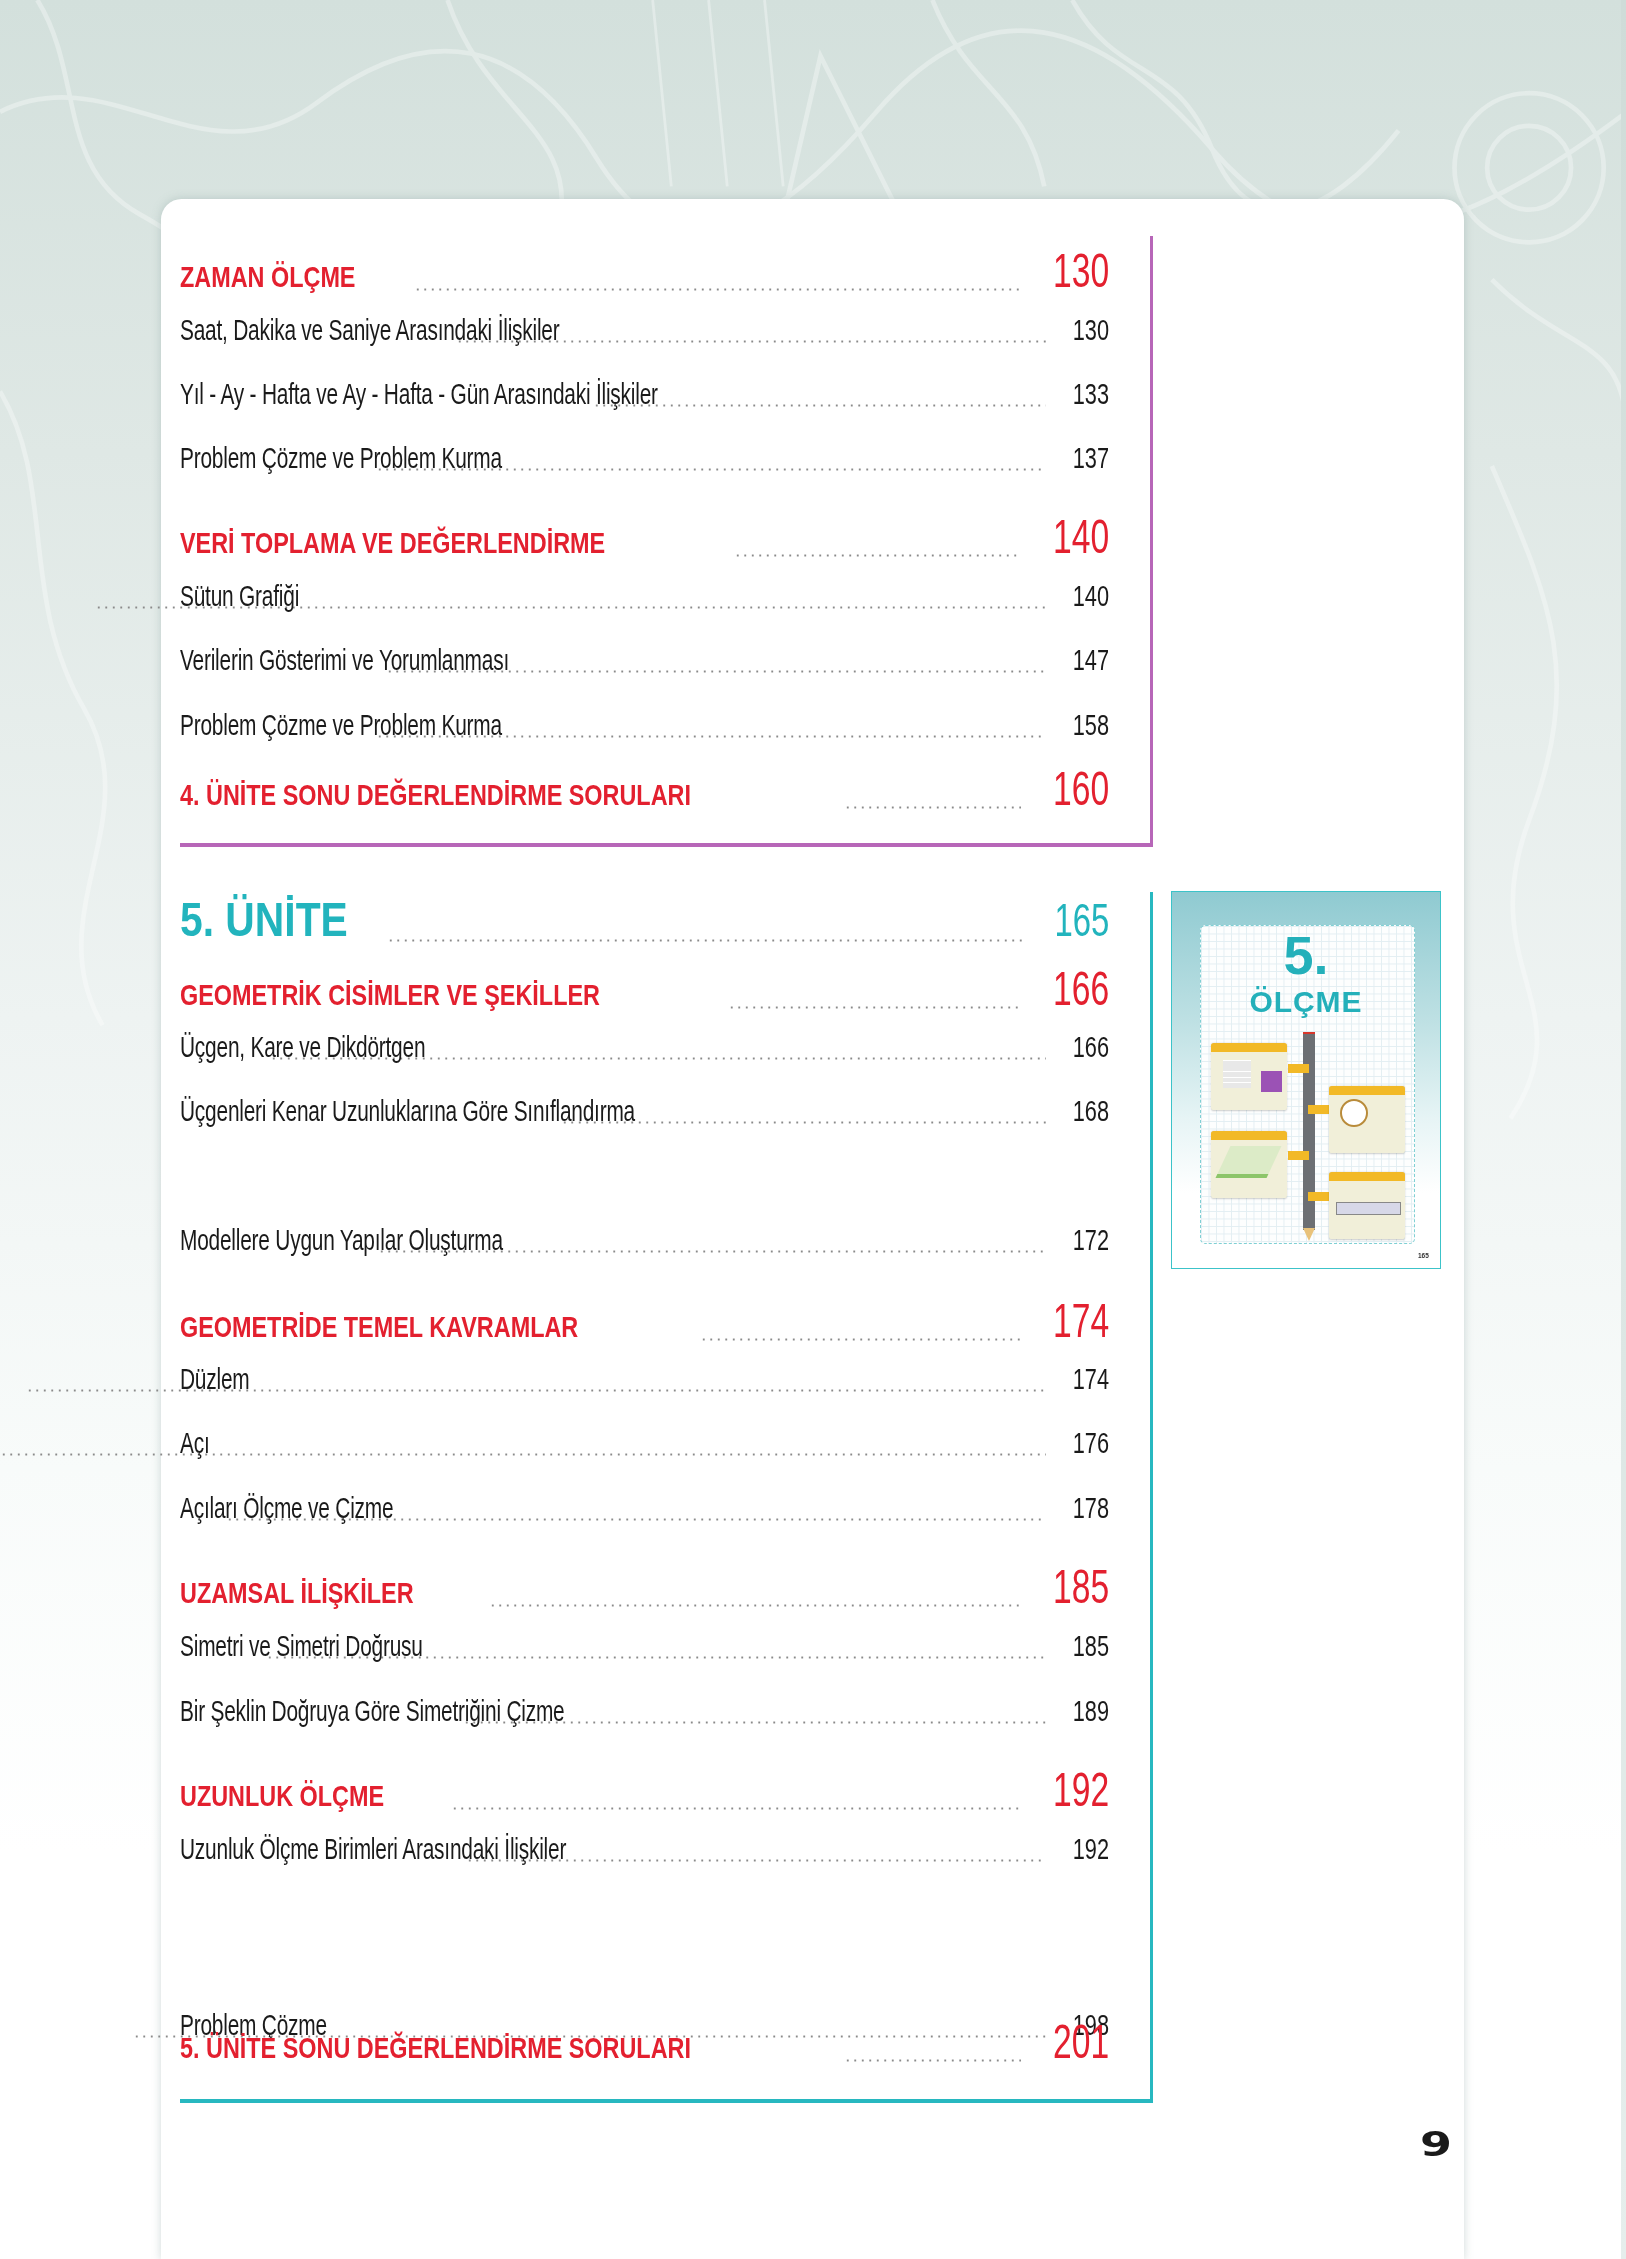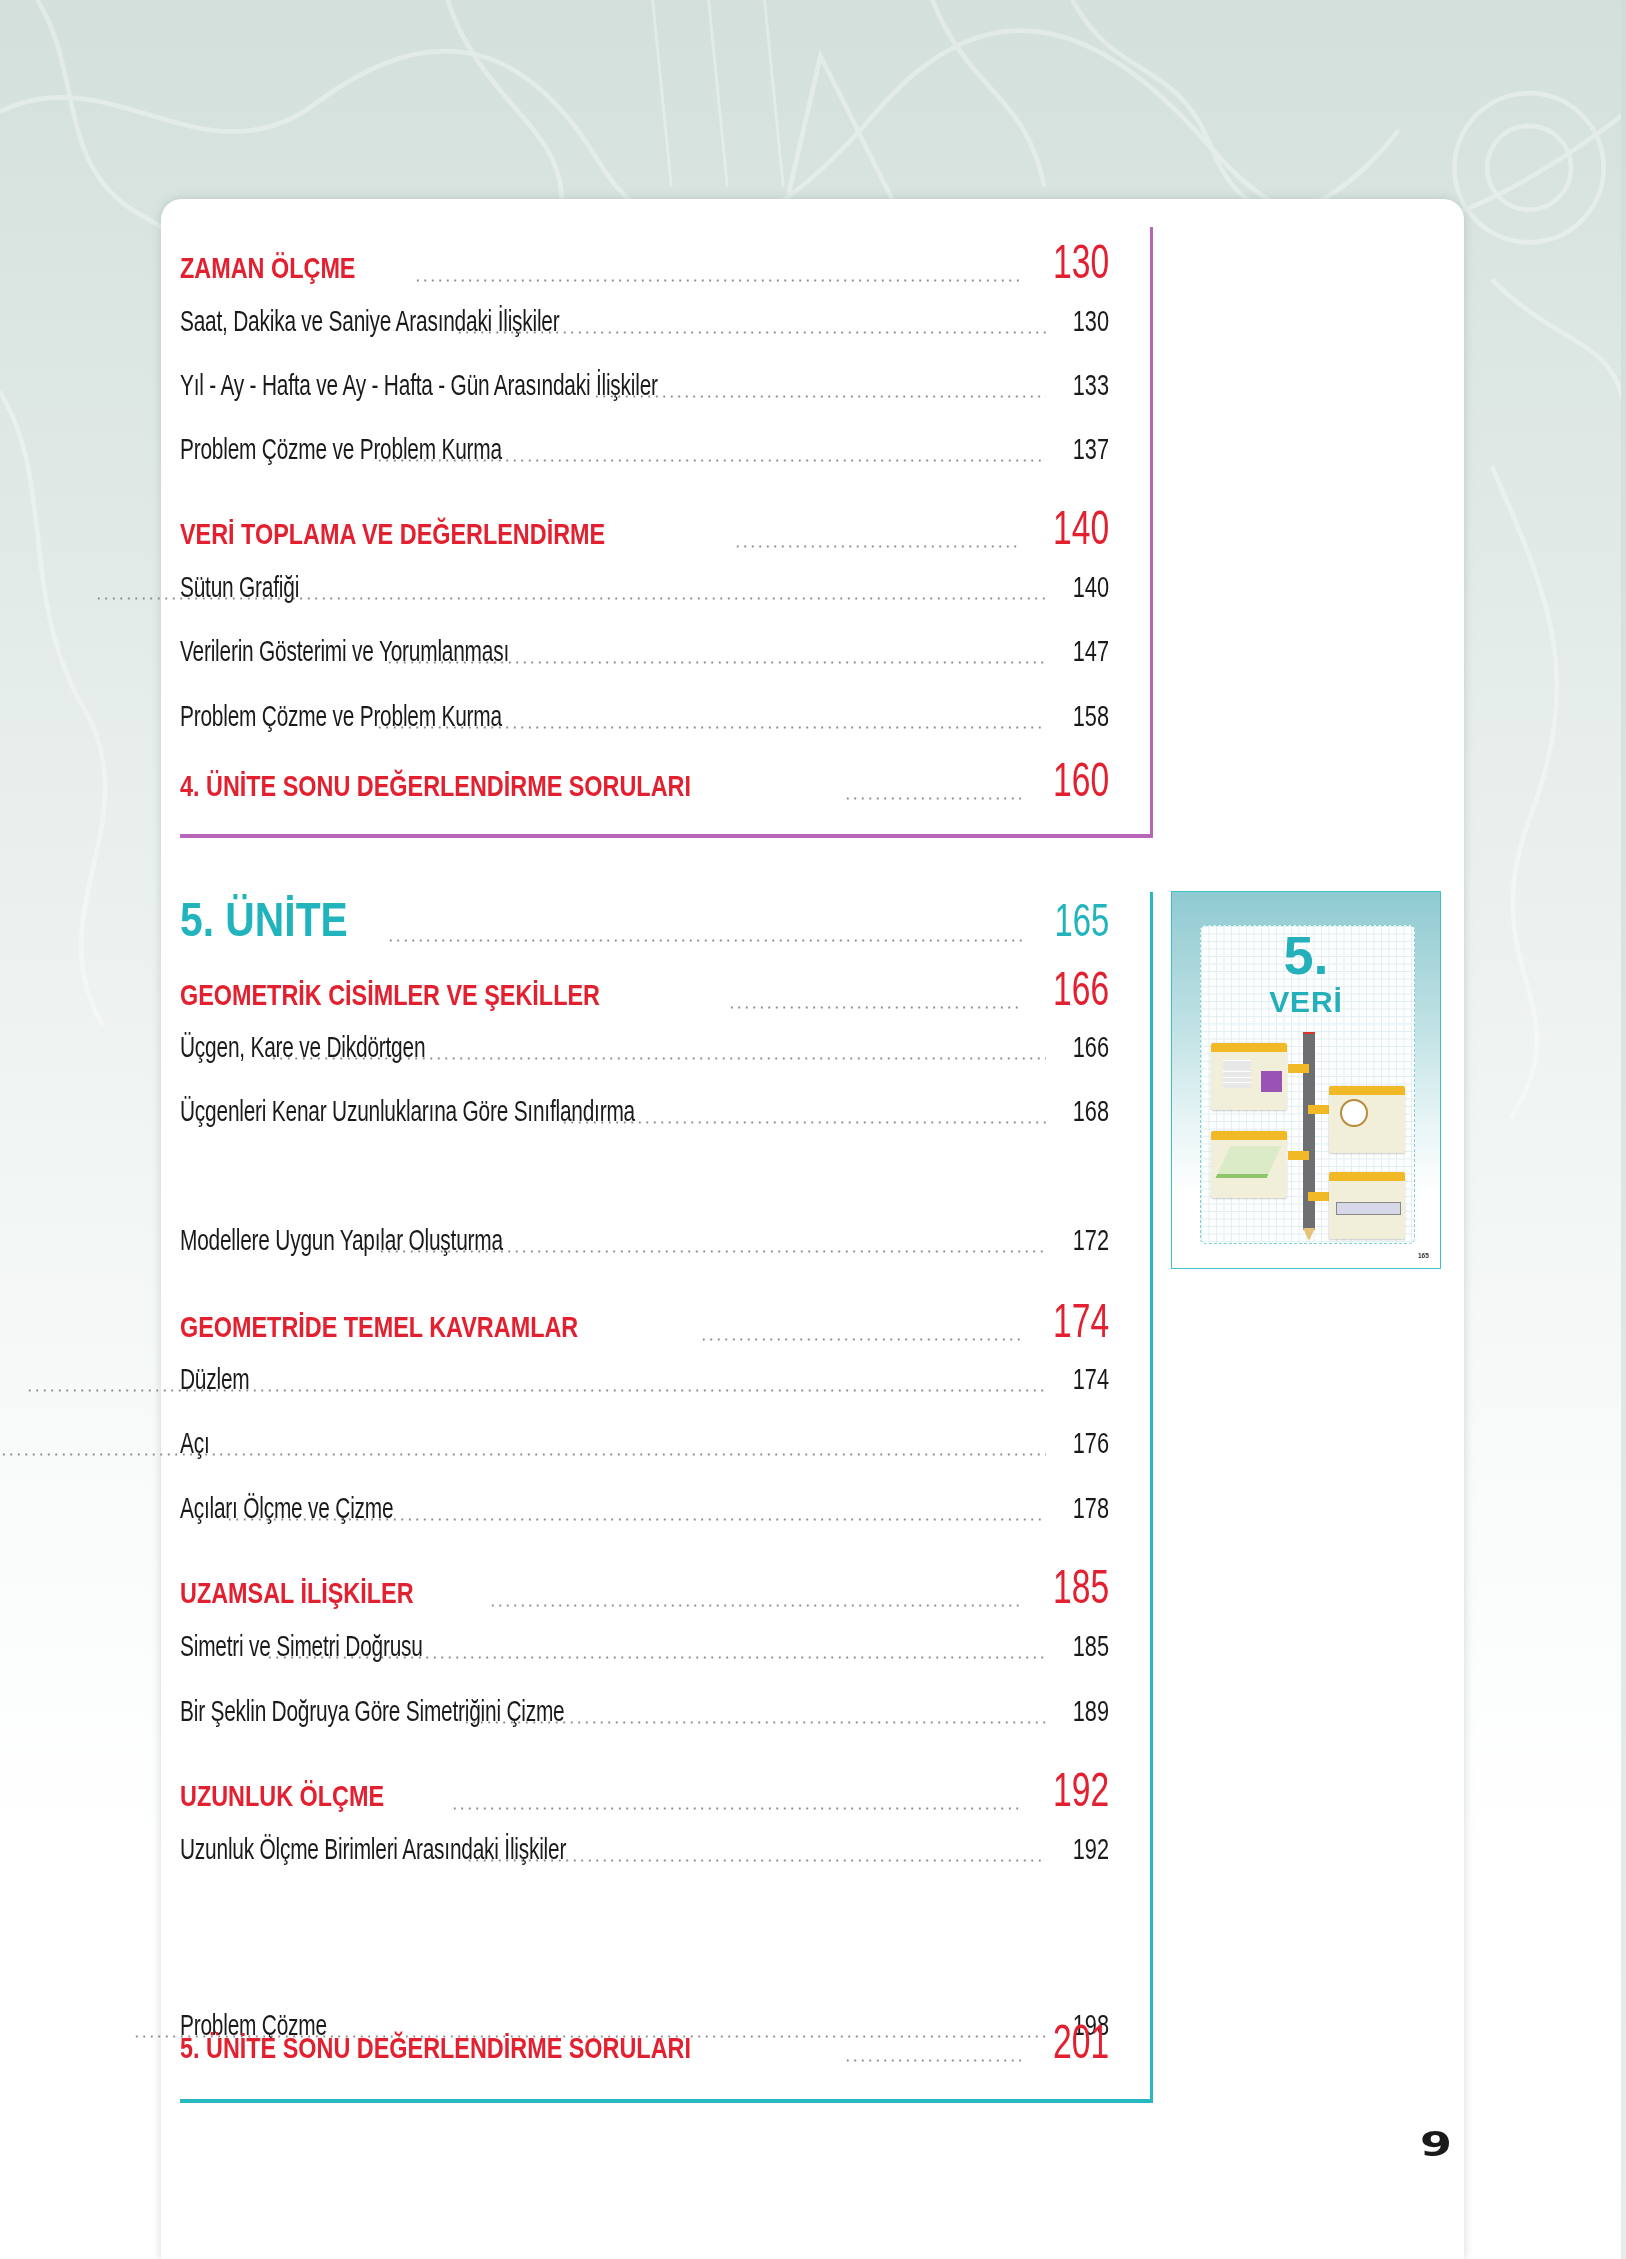--- a/index.html
+++ b/index.html
@@ -11,21 +11,21 @@
     .bg-doodle { position: absolute; left: 0; top: 0; width: 1627px; height: 1398px; opacity: 0.55; }
     .right-strip { position: absolute; right: 0; top: 0; width: 5.6px; height: 2260px; background: linear-gradient(180deg,#cfdcd8,#e6eeec); }
     .card {
       position: absolute; left: 161px; top: 199px; width: 1303px; height: 2061px;
       background: #ffffff; border-radius: 20.5px 20.5px 0 0;
       box-shadow: 0 0 9.3px rgba(120,150,145,0.35);
     }
     .section { position: absolute; left: 180px; width: 973px; }
     .section .vline { position: absolute; right: 0; width: 2.8px; }
     .section .hline { position: absolute; left: 0; height: 3.7px; width: 973px; }
-    .s4 { top: 227px; height: 611px; }
+    .s4 { top: 236px; height: 611px; }
     .s4 .vline { top: 0; height: 611px; background: #b766b8; }
     .s4 .hline { bottom: 0; background: #b766b8; }
     .s5 { top: 892px; height: 1211px; }
     .s5 .vline { top: 0; height: 1211px; background: #27b8c0; }
     .s5 .hline { bottom: 0; background: #27b8c0; }
 
     .row { position: absolute; left: 0; width: 929px; display: flex; align-items: flex-end; }
     .row .label { white-space: nowrap; flex: 0 0 auto; }
     .row .dots {
       flex: 1 1 auto; margin: 0 7.5px 6.5px 9.3px; height: 2.8px;
@@ -248,21 +248,21 @@
   <div class="row head" style="top:1124px">
     <span class="label">5. ÜNİTE SONU DEĞERLENDİRME SORULARI</span>
     <span class="dots"></span>
     <span class="page">201</span>
   </div>
 </div>
 
 <div class="thumb">
   <div class="inner"></div>
   <div class="num">5.</div>
-  <div class="word">VERİ</div>
+  <div class="word">ÖLÇME</div>
   <div class="pencil"></div>
   <div class="pencil-tip"></div>
   <div class="tab t1"></div>
   <div class="tab t2"></div>
   <div class="tab t3"></div>
   <div class="tab t4"></div>
   <div class="panel p1"></div>
   <div class="panel p2"></div>
   <div class="panel p3"></div>
   <div class="panel p4"></div>

